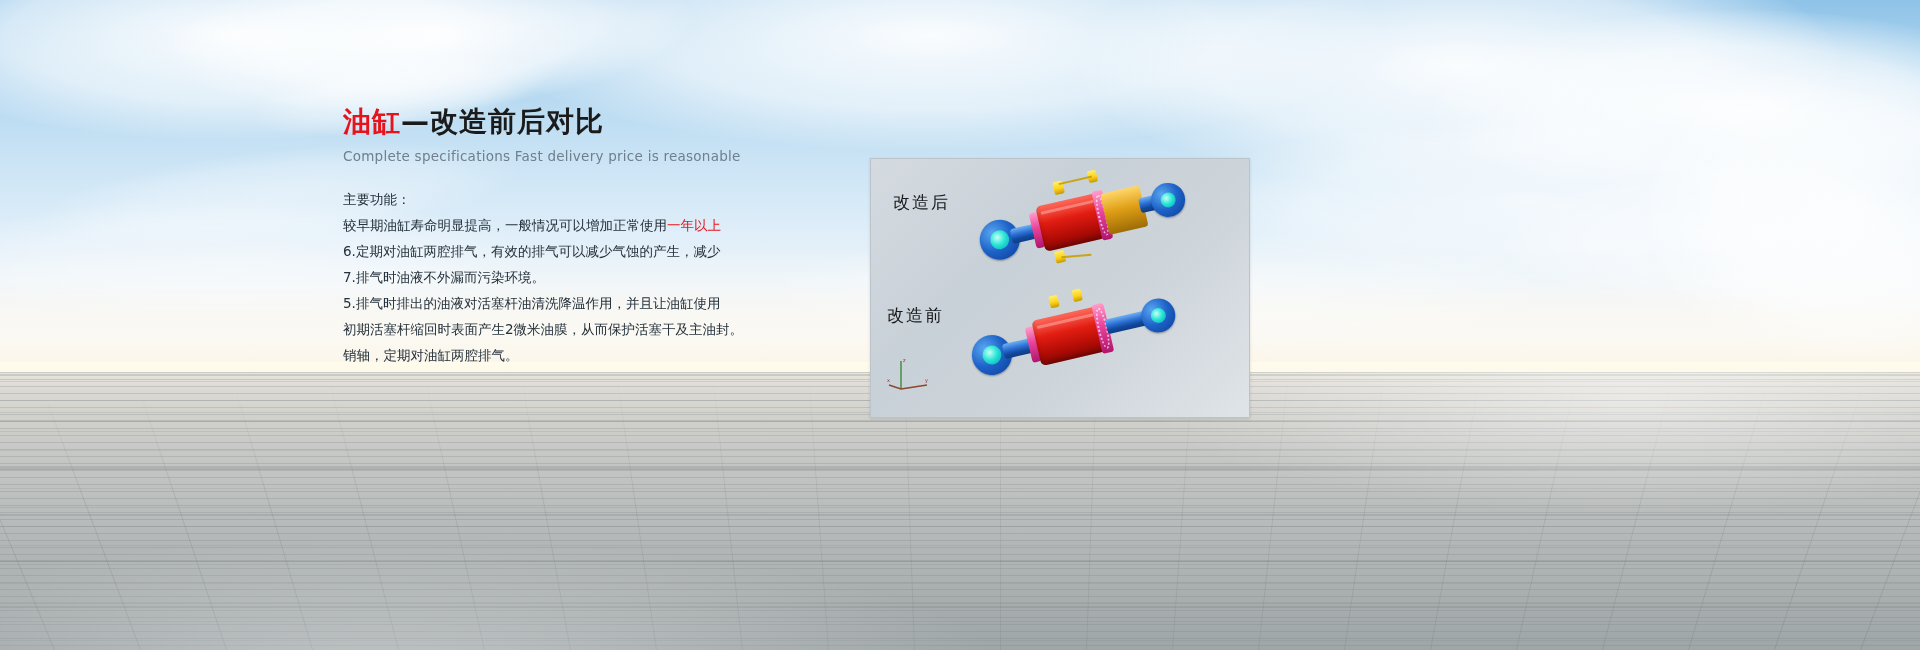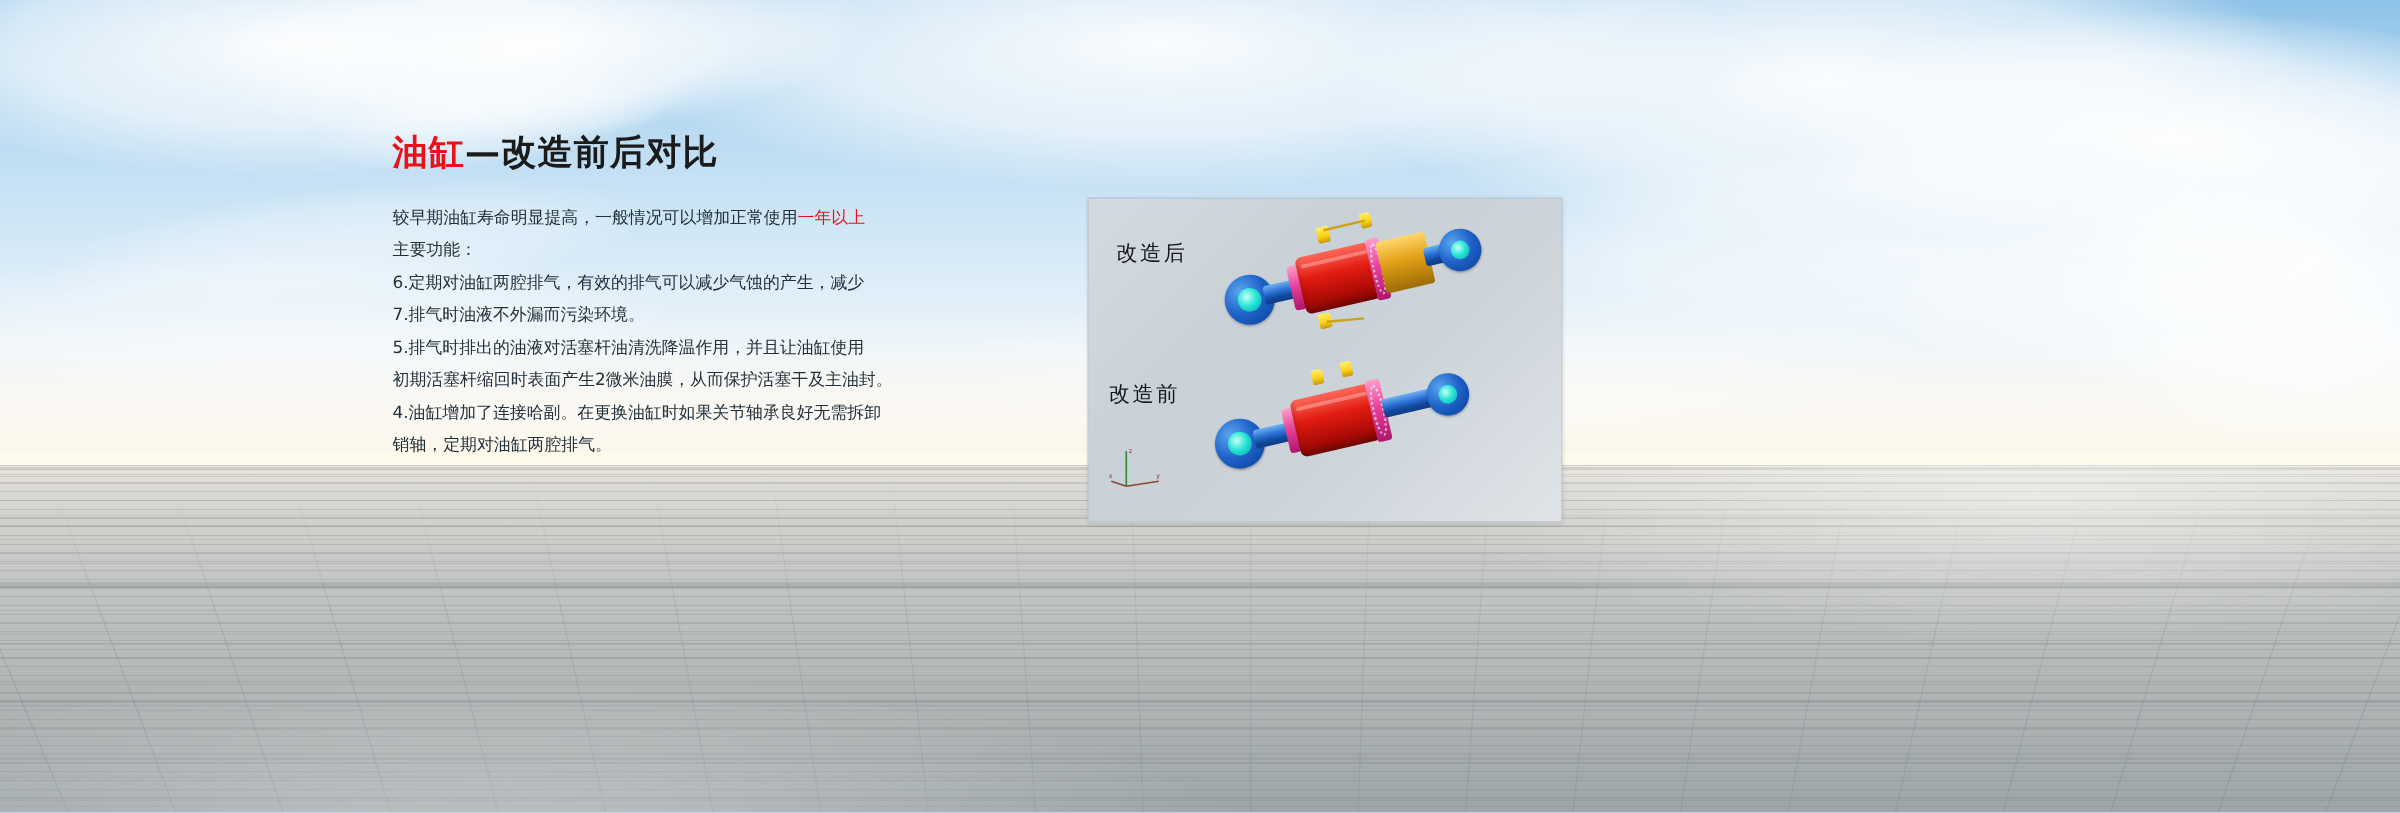--- a/index.html
+++ b/index.html
@@ -86,21 +86,21 @@
   }
   .floorshade {
     position:absolute; left:0; top:372px; width:1920px; height:278px;
     background:
       radial-gradient(ellipse 900px 200px at 20% 110%, rgba(255,255,255,.35), rgba(255,255,255,0) 70%),
       radial-gradient(ellipse 700px 160px at 85% 10%, rgba(255,255,255,.45), rgba(255,255,255,0) 70%);
     pointer-events:none;
   }
 
   
-  .content { position:absolute; left:314px; top:104px; width:520px; }
+  .content { position:absolute; left:343px; top:104px; width:520px; }
 
   .headline {
     font-family:"DejaVu Sans","Liberation Sans",sans-serif;
     font-size:28px; font-weight:bold; letter-spacing:1px;
     color:#1b1b1b; white-space:nowrap; line-height:1.25;
   }
   .headline .hl-red { color:#e8131a; }
 
   .subtitle {
     margin-top:9px;
@@ -234,28 +234,28 @@
         <div class="vline" style="left: 1774px; transform: rotate(18.5437deg); opacity: 0.51;"></div>
         <div class="vline" style="left: 1860px; transform: rotate(20.6042deg); opacity: 0.52;"></div>
       </div>
   </div>
   <div class="floorshade"></div>
 
   <div class="content">
     <div class="headline">
       <span class="hl-red">油缸</span><span>—改造前后对比</span>
     </div>
+    <div class="subtitle">Complete specifications Fast delivery price is reasonable</div>
     <div class="body" id="body-list">
+        <p><span>主要功能：</span></p>
         <p><span>较早期油缸寿命明显提高，一般情况可以增加正常使用</span><span class="accent">一年以上</span></p>
-        <p><span>主要功能：</span></p>
         <p><span>6.定期对油缸两腔排气，有效的排气可以减少气蚀的产生，减少</span></p>
         <p><span>7.排气时油液不外漏而污染环境。</span></p>
         <p><span>5.排气时排出的油液对活塞杆油清洗降温作用，并且让油缸使用</span></p>
         <p><span>初期活塞杆缩回时表面产生2微米油膜，从而保护活塞干及主油封。</span></p>
-        <p><span>4.油缸增加了连接哈副。在更换油缸时如果关节轴承良好无需拆卸</span></p>
         <p><span>销轴，定期对油缸两腔排气。</span></p>
       </div>
   </div>
 
   <div class="cad-panel">
 
     <div class="cad-label lbl-after">改造后</div>
     <div class="cad-label lbl-before">改造前</div>
 
     <div class="assy assy-after">

